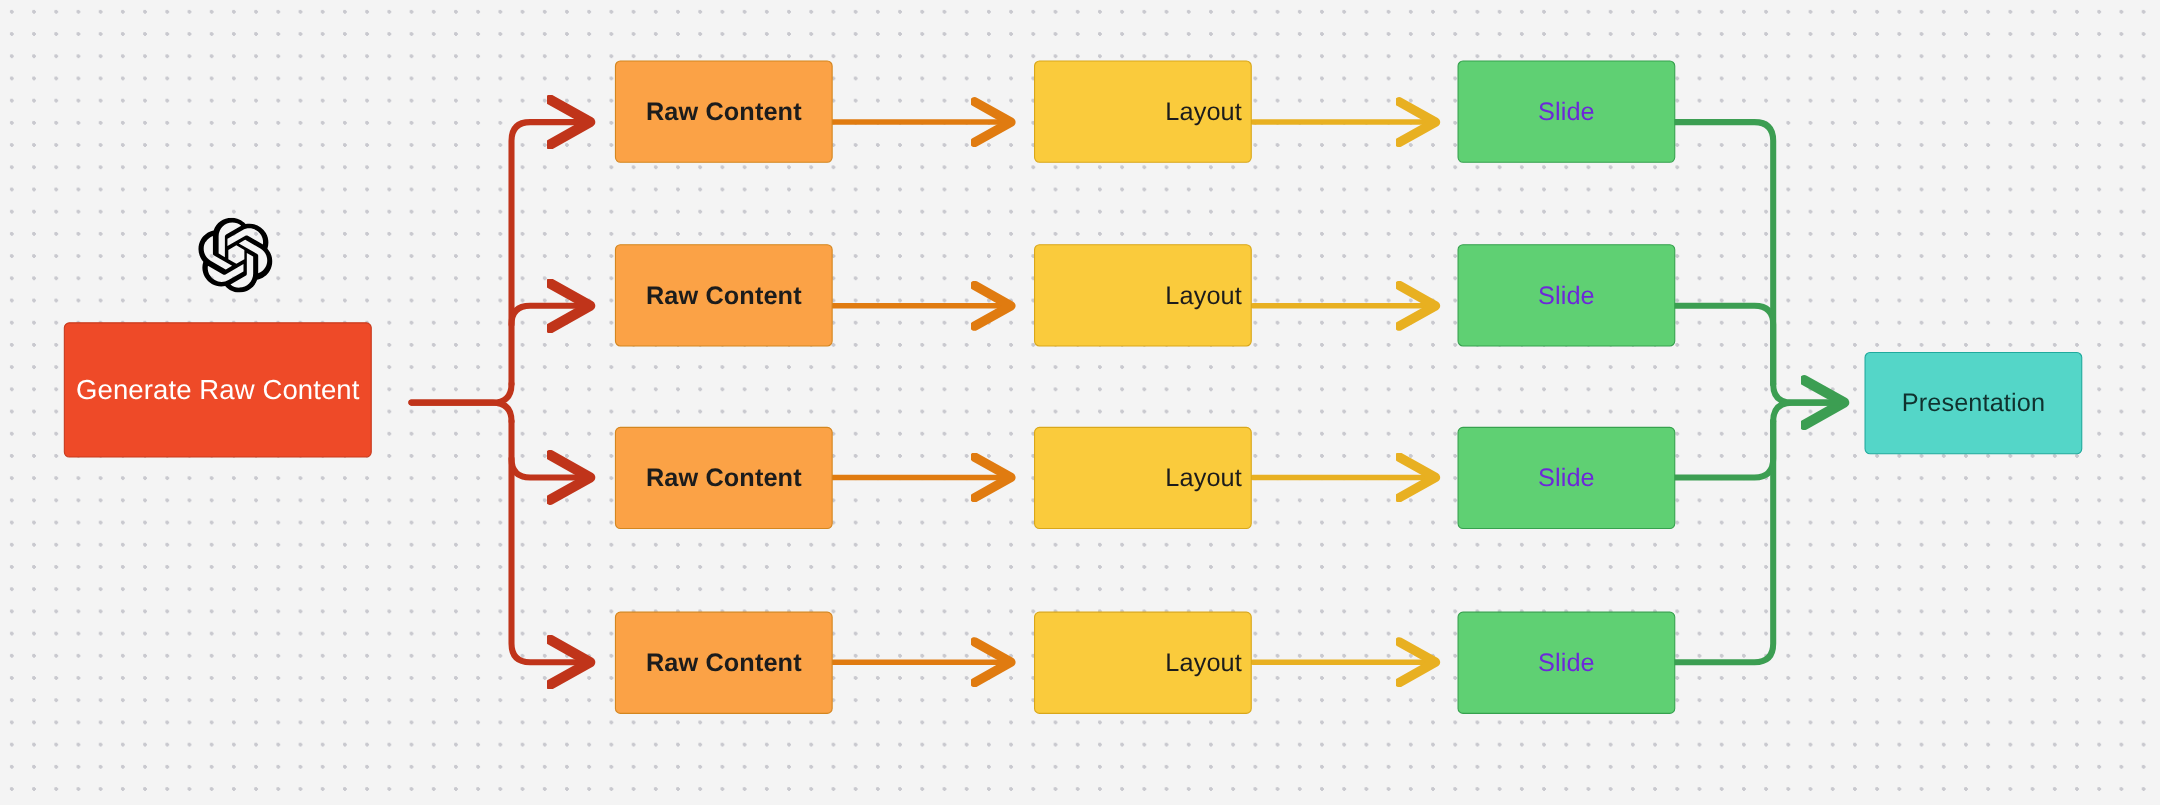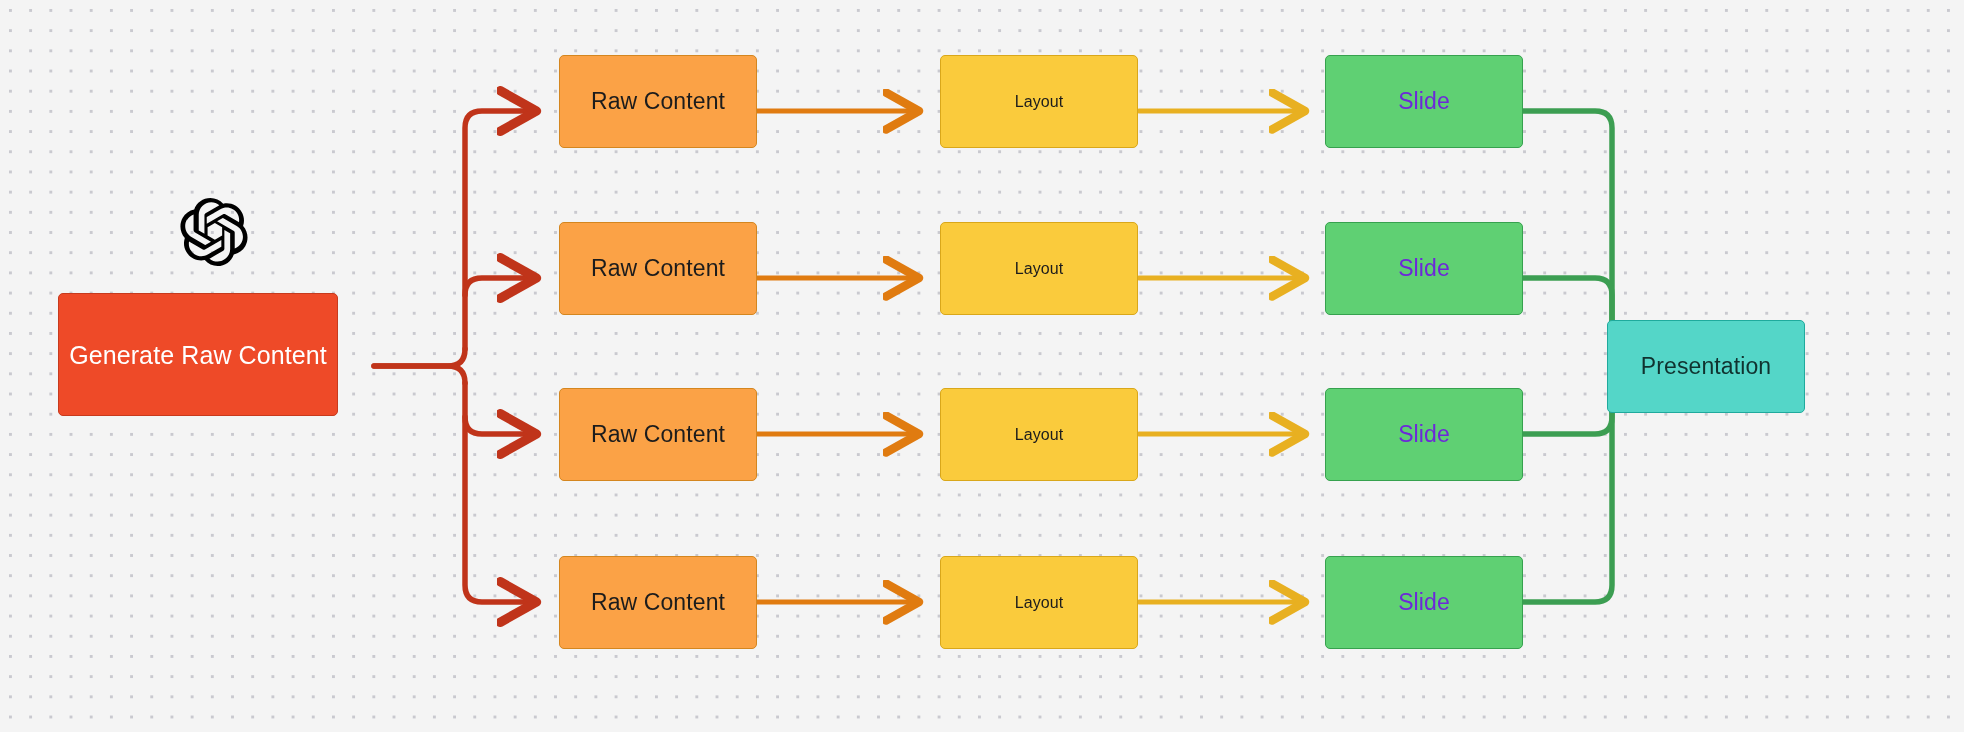--- a/index.html
+++ b/index.html
@@ -46,26 +46,28 @@
     background: #ee4a28;
     border-color: #c73a1d;
     color: #ffffff;
     font-size: 25px;
   }
   .n-raw {
     background: #fba246;
     border-color: #d4861f;
     color: #1c1c1c;
     font-size: 23px;
+    font-weight: bold;
   }
   .n-layout {
     background: #facb3c;
     border-color: #d9a71a;
     color: #1c1c1c;
-    font-size: 16px;
+    font-size: 23px;
+    justify-content: flex-end;
   }
   .n-slide {
     background: #5fd073;
     border-color: #36a14e;
     color: #6d28d9;
     font-size: 23px;
   }
   .n-pres {
     background: #54d6c8;
     border-color: #1faa9d;
@@ -183,17 +185,17 @@
   <div class="node n-raw" style="left:559px; top:556px; width:198px; height:93px;">
     <span class="node-label">Raw Content</span>
   </div>
   <div class="node n-layout" style="left:940px; top:556px; width:198px; height:93px;">
     <span class="node-label">Layout</span>
   </div>
   <div class="node n-slide" style="left:1325px; top:556px; width:198px; height:93px;">
     <span class="node-label">Slide</span>
   </div>
 
-  <div class="node n-pres" style="left:1607px; top:320px; width:198px; height:93px;">
+  <div class="node n-pres" style="left:1695px; top:320px; width:198px; height:93px;">
     <span class="node-label">Presentation</span>
   </div>
 
 </div>
 
 </body></html>

